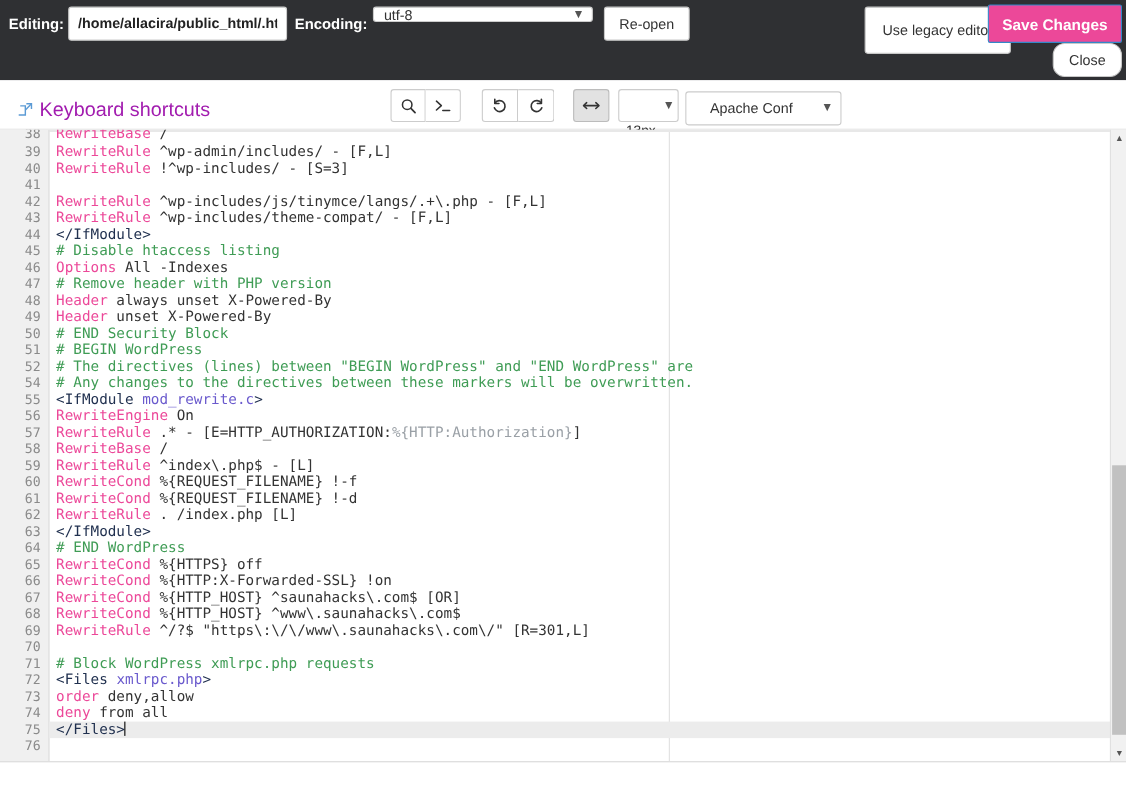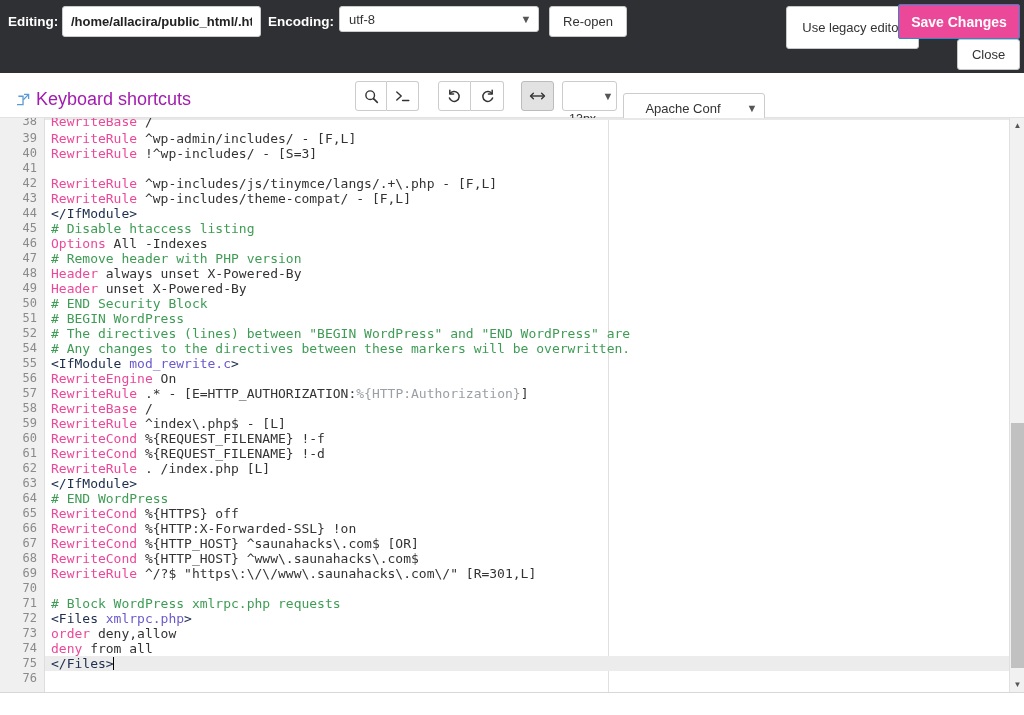--- a/index.html
+++ b/index.html
@@ -64,21 +64,21 @@
     overflow: hidden;
   }
   .select-box .chev {
     width: 22px;
     text-align: center;
     color: #555;
     font-size: 11px;
     line-height: 1;
     padding-right: 2px;
   }
-  #encoding-select { left: 339px; top: 6px; width: 200px; height: 26px; }
+  #encoding-select { left: 339px; top: 6px; width: 200px; height: 14px; }
 
   .btn {
     position: absolute;
     background: #ffffff;
     border: 1px solid #c8c8c8;
     border-radius: 3px;
     font-size: 13px;
     color: #333;
     display: flex;
     align-items: center;
@@ -90,21 +90,21 @@
   #legacy-btn  { left: 786px; top: 6px; width: 133px; height: 43px; }
   #save-btn {
     left: 898px; top: 4px; width: 122px; height: 35px;
     background: #ec4899;
     border: 1px solid #3288c9;
     border-radius: 2px;
     color: #ffffff;
     font-weight: bold;
     font-size: 14px;
   }
-  #close-btn   { left: 957px; top: 39px; width: 63px; height: 31px; }
+  #close-btn   { left: 957px; top: 39px; width: 63px; height: 31px; border-radius: 11px; }
 
   
   #toolbar2 {
     position: absolute; left: 0; top: 73px;
     width: 1024px; height: 45px;
     background: #ffffff;
     border-bottom: 1px solid #e2e2e2;
   }
   #kbd-link {
     position: absolute; left: 17px; top: 89px;
@@ -136,21 +136,21 @@
 
   #fontsize-select {
     position: absolute; left: 562px; top: 81px;
     width: 55px; height: 30px;
     border-radius: 3px;
   }
   #fontsize-select .sel-text { padding-left: 6px; font-size: 12.5px; margin-top: 45px; }
   #fontsize-select .chev { width: 14px; }
 
   #mode-select {
-    position: absolute; left: 623px; top: 93px;
+    position: absolute; left: 623px; top: 83px;
     width: 142px; height: 31px;
     border-radius: 3px;
   }
   #mode-select .sel-text { text-align: center; padding-left: 0; }
 
   
   #editor {
     position: absolute;
     left: 0; top: 118px;
     width: 1024px; height: 574px;

